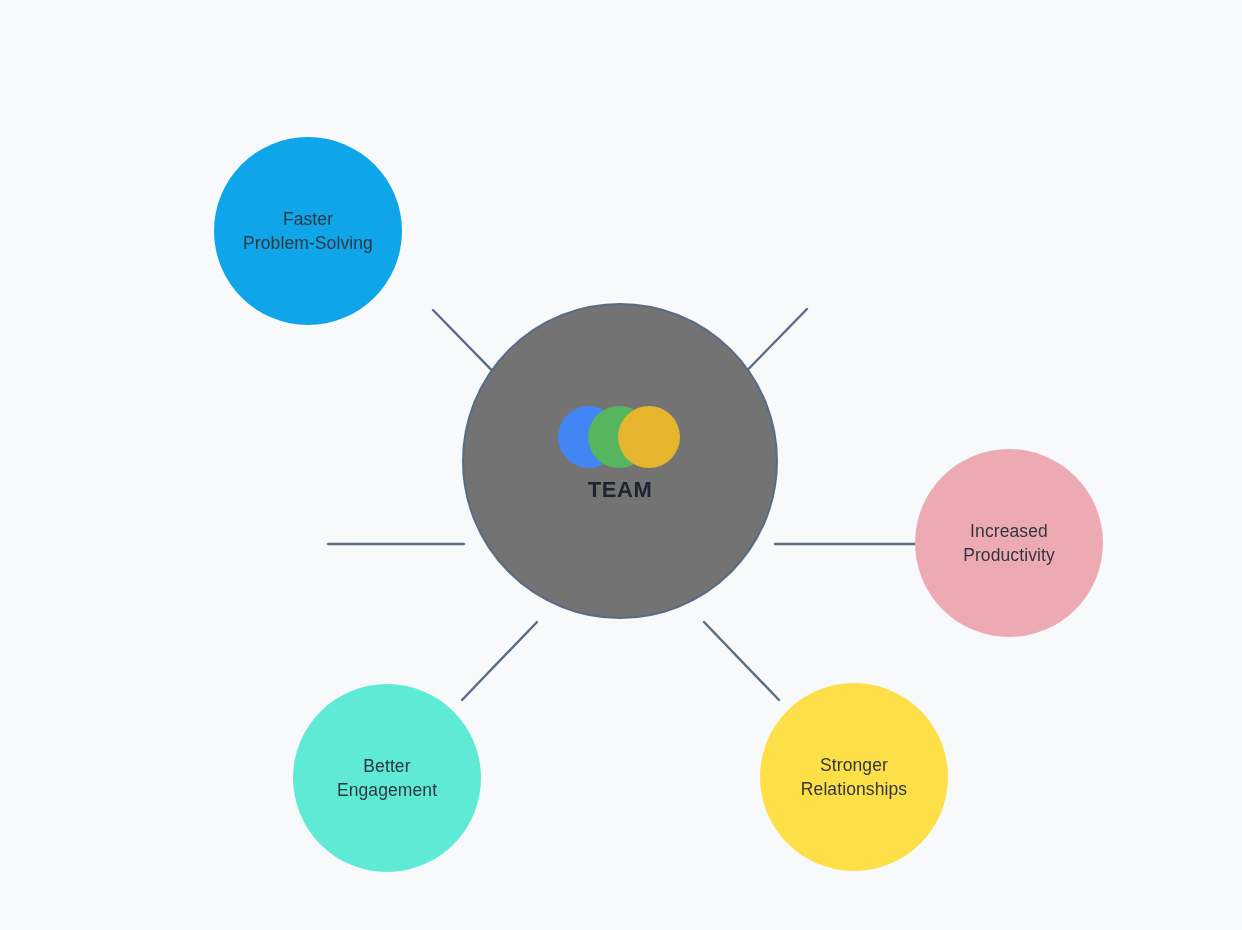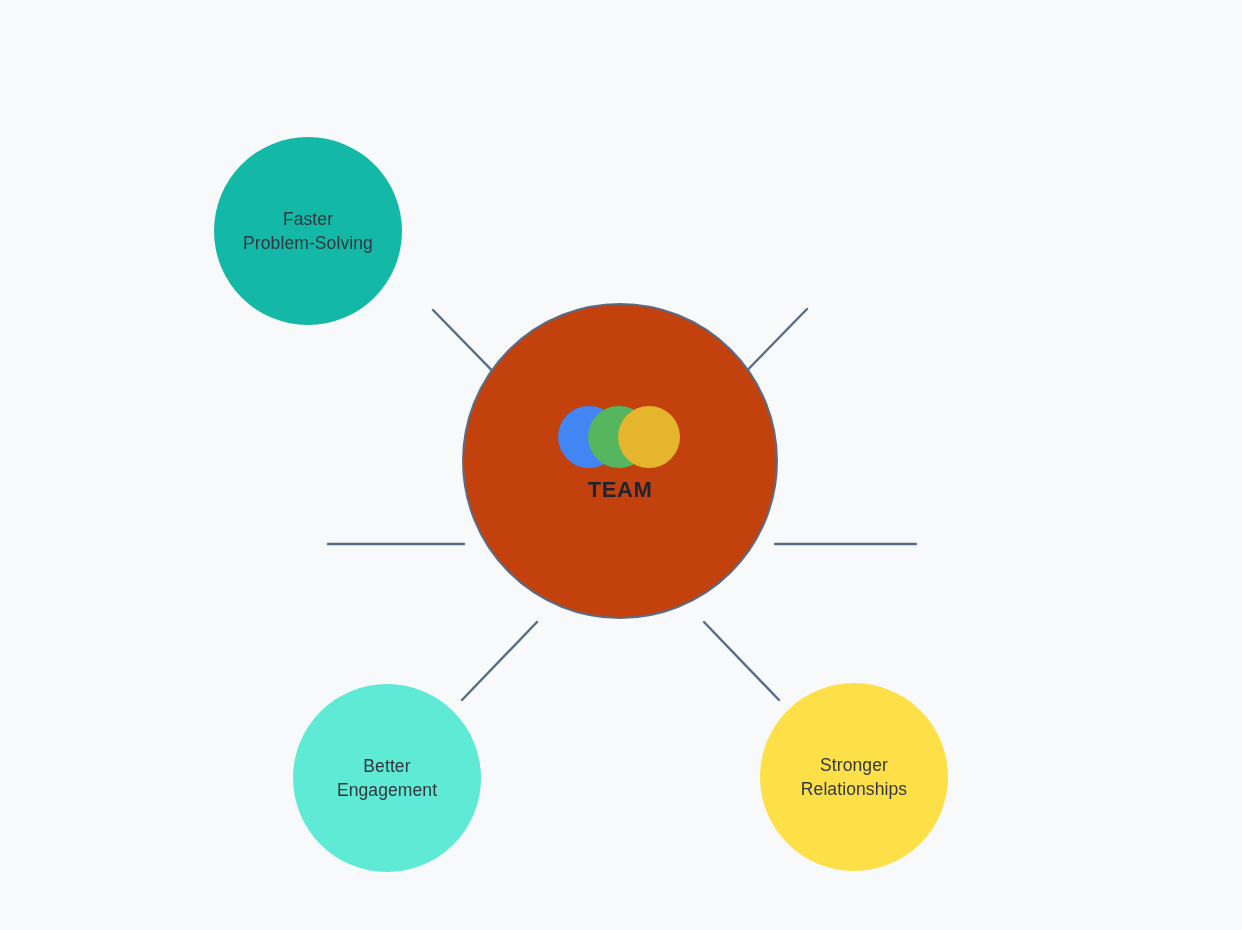--- a/index.html
+++ b/index.html
@@ -87,39 +87,43 @@
     <g id="connector-group" stroke="#5a6b85" stroke-width="2.4" stroke-linecap="round">
         <line x1="433" y1="310" x2="511" y2="390"></line>
         <line x1="807" y1="309" x2="729" y2="389"></line>
         <line x1="775" y1="544" x2="916" y2="544"></line>
         <line x1="704" y1="622" x2="779" y2="700"></line>
         <line x1="537" y1="622" x2="462" y2="700"></line>
         <line x1="328" y1="544" x2="464" y2="544"></line>
       </g>
   </svg>
 
-  <div class="node" style="left: 214px; top: 137px; width: 188px; height: 188px; background: #14b8a6;">
+  <div class="node" style="left: 214px; top: 137px; width: 188px; height: 188px; background: #0ea5e9;">
     <span class="node-label">Faster
 Problem-Solving</span>
   </div>
 
 
+  <div class="node" style="left: 915px; top: 449px; width: 188px; height: 188px; background: rgb(238, 170, 178);">
+    <span class="node-label">Increased
+Productivity</span>
+  </div>
 
   <div class="node" style="left: 760px; top: 683px; width: 188px; height: 188px; background: #fde047;">
     <span class="node-label">Stronger
 Relationships</span>
   </div>
 
   <div class="node" style="left: 293px; top: 684px; width: 188px; height: 188px; background: #5eead4;">
     <span class="node-label">Better
 Engagement</span>
   </div>
 
 
-  <div class="node" id="hub-node" style="left: 462px; top: 303px; width: 316px; height: 316px; background: #c2410c; border-color: rgb(90, 107, 133); border-width: 2px;">
+  <div class="node" id="hub-node" style="left: 462px; top: 303px; width: 316px; height: 316px; background: #737373; border-color: rgb(90, 107, 133); border-width: 2px;">
     <div id="hub-inner">
       <div id="team-logo">
         <span class="logo-dot" id="logo-dot-blue" style="background: rgb(66, 133, 244);"></span>
         <span class="logo-dot" id="logo-dot-green" style="background: rgb(85, 182, 95);"></span>
         <span class="logo-dot" id="logo-dot-yellow" style="background: rgb(230, 181, 46);"></span>
       </div>
       <div id="team-caption">TEAM</div>
     </div>
   </div>
 

